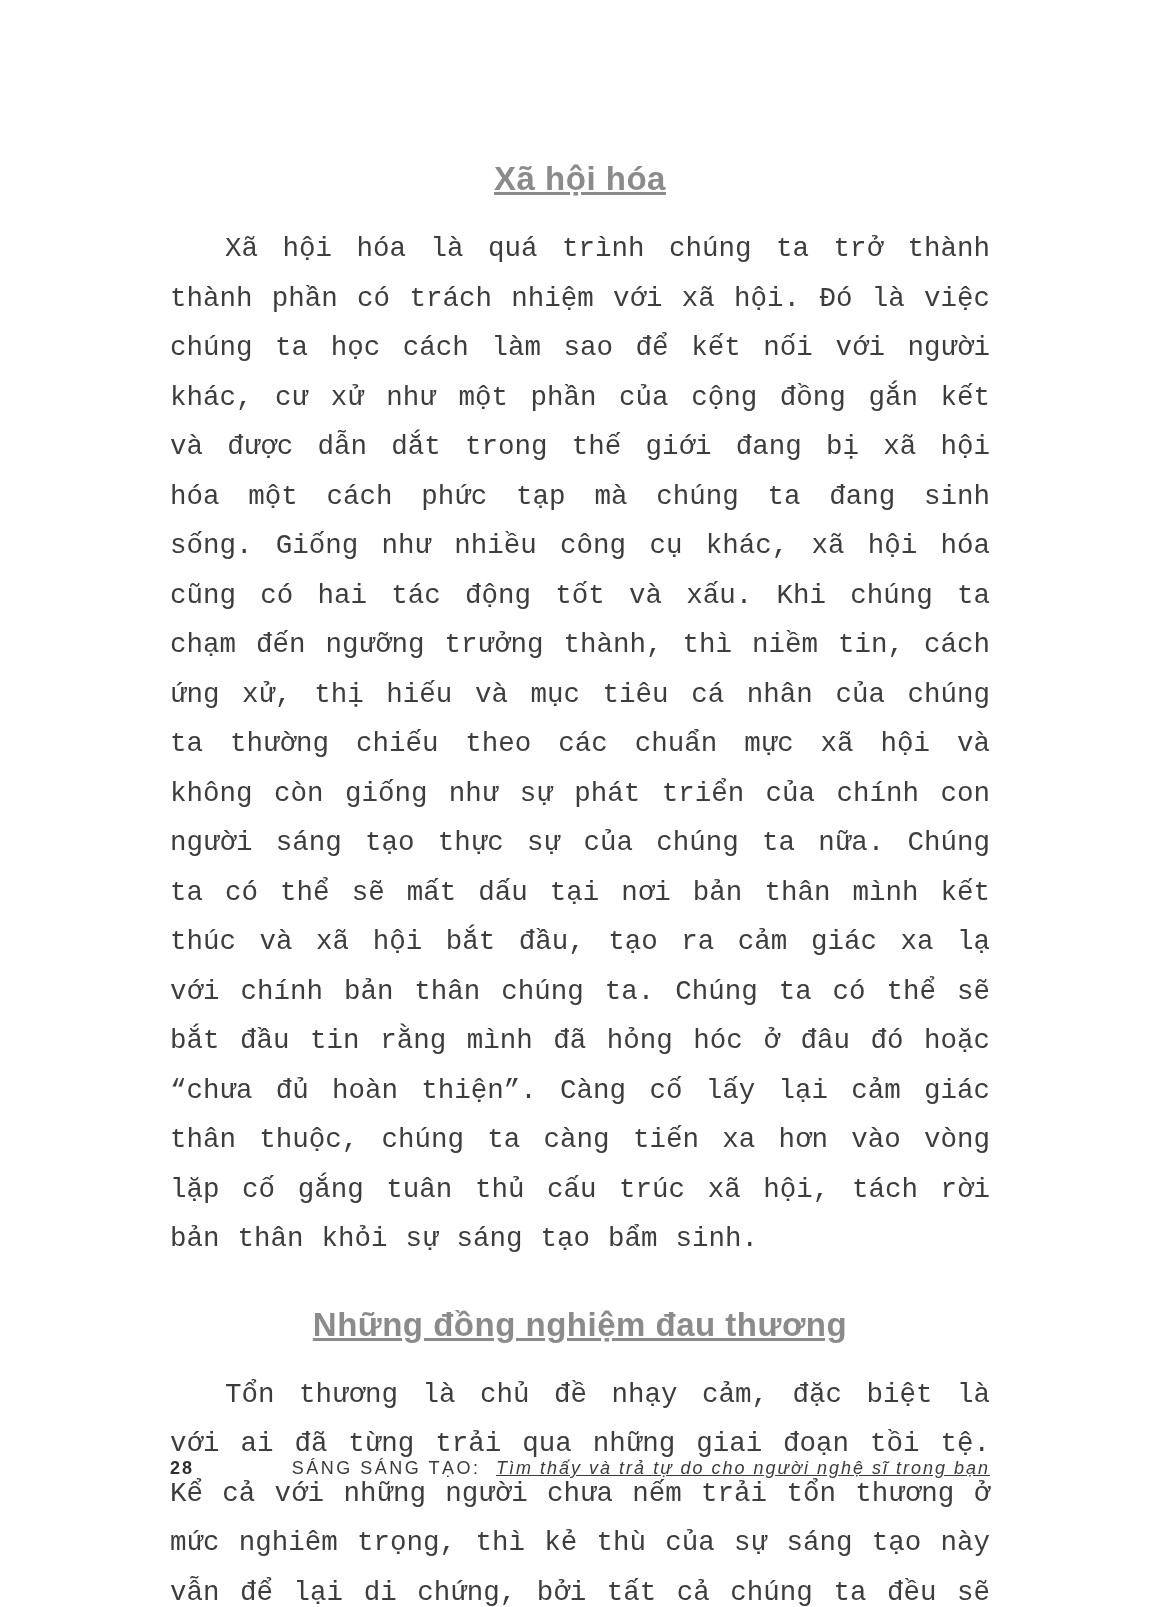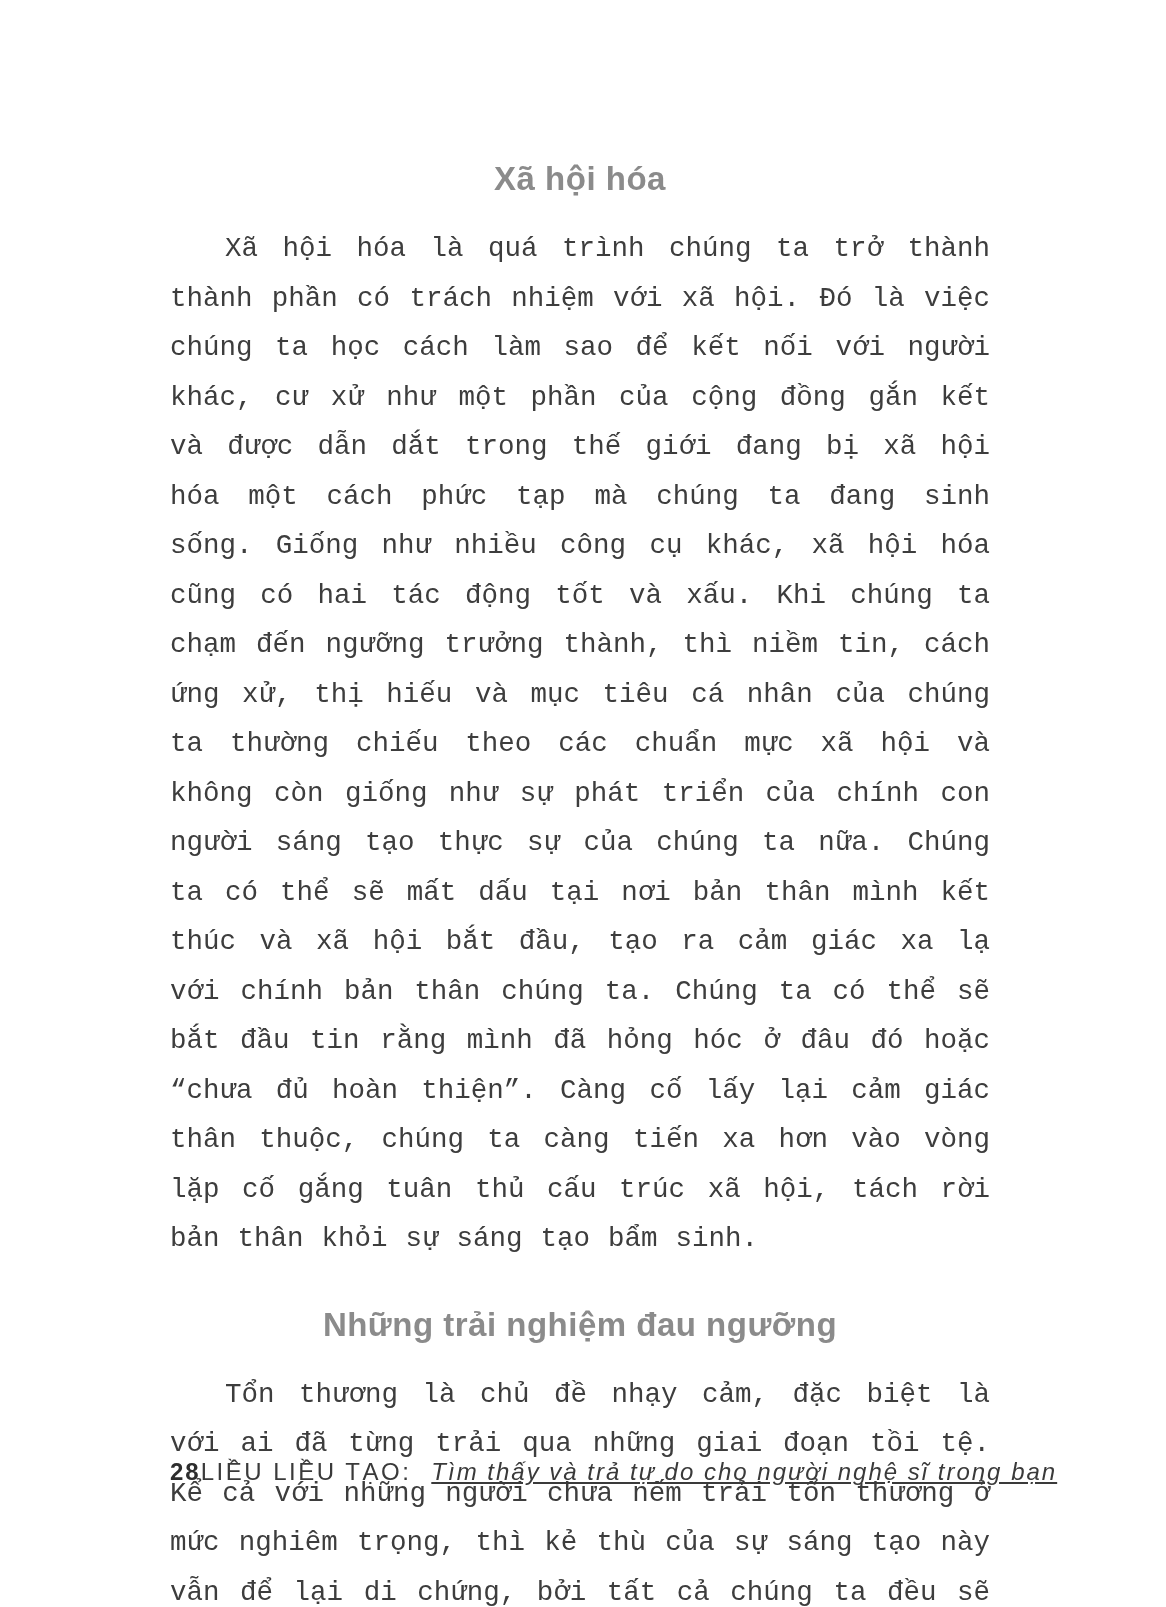--- a/index.html
+++ b/index.html
@@ -20,20 +20,21 @@
     padding: 160px 176px 0 170px;
     box-sizing: border-box;
   }
   .section-heading {
     font-size: 33px;
     font-weight: 700;
     color: #8b8b8b;
     text-align: center;
     letter-spacing: 0.5px;
     margin: 0 0 26px 0;
+    text-decoration: underline;
   }
   .section-heading.second {
     margin-top: 42px;
   }
   .body-paragraph {
     font-size: 27.5px;
     line-height: 49.5px;
     color: #3d3d3d;
     text-align: justify;
     text-indent: 55px;
@@ -42,21 +43,21 @@
     font-family: Liberation Mono, monospace;
   }
   .footer {
     position: absolute;
     left: 170px;
     right: 176px;
     top: 1458px;
     display: flex;
     justify-content: space-between;
     align-items: flex-start;
-    font-size: 24px;
+    font-size: 18px;
     color: #3a3a3a;
   }
   .page-number {
     font-weight: 700;
     letter-spacing: 2px;
     color: #2d2d2d;
   }
   .book-title {
     letter-spacing: 2.5px;
     white-space: nowrap;
@@ -70,25 +71,25 @@
 </style>
 </head>
 <body>
 
 <div class="page">
 
   <h2 class="section-heading">Xã hội hóa</h2>
 
   <p class="body-paragraph">Xã hội hóa là quá trình chúng ta trở thành thành phần có trách nhiệm với xã hội. Đó là việc chúng ta học cách làm sao để kết nối với người khác, cư xử như một phần của cộng đồng gắn kết và được dẫn dắt trong thế giới đang bị xã hội hóa một cách phức tạp mà chúng ta đang sinh sống. Giống như nhiều công cụ khác, xã hội hóa cũng có hai tác động tốt và xấu. Khi chúng ta chạm đến ngưỡng trưởng thành, thì niềm tin, cách ứng xử, thị hiếu và mục tiêu cá nhân của chúng ta thường chiếu theo các chuẩn mực xã hội và không còn giống như sự phát triển của chính con người sáng tạo thực sự của chúng ta nữa. Chúng ta có thể sẽ mất dấu tại nơi bản thân mình kết thúc và xã hội bắt đầu, tạo ra cảm giác xa lạ với chính bản thân chúng ta. Chúng ta có thể sẽ bắt đầu tin rằng mình đã hỏng hóc ở đâu đó hoặc “chưa đủ hoàn thiện”. Càng cố lấy lại cảm giác thân thuộc, chúng ta càng tiến xa hơn vào vòng lặp cố gắng tuân thủ cấu trúc xã hội, tách rời bản thân khỏi sự sáng tạo bẩm sinh.</p>
 
-  <h2 class="section-heading second">Những trải nghiệm đau ngưỡng</h2>
+  <h2 class="section-heading second">Những đồng nghiệm đau thương</h2>
 
   <p class="body-paragraph">Tổn thương là chủ đề nhạy cảm, đặc biệt là với ai đã từng trải qua những giai đoạn tồi tệ. Kể cả với những người chưa nếm trải tổn thương ở mức nghiêm trọng, thì kẻ thù của sự sáng tạo này vẫn để lại di chứng, bởi tất cả chúng ta đều sẽ trải qua một vài kiểu trải nghiệm đau thương như ly hôn, bị bắt nạt, mất đi người thân yêu hay bệnh tật. Hệ thần kinh phản ứng với tổn thương</p>
 
   <div class="footer">
     <span class="page-number">28</span>
     <span class="book-title">
-      <span>LIỀU LIỀU TẠO:</span>
+      <span>SÁNG SÁNG TẠO:</span>
       <span class="subtitle">Tìm thấy và trả tự do cho người nghệ sĩ trong bạn</span>
     </span>
   </div>
 
 </div>
 
 </body></html>

